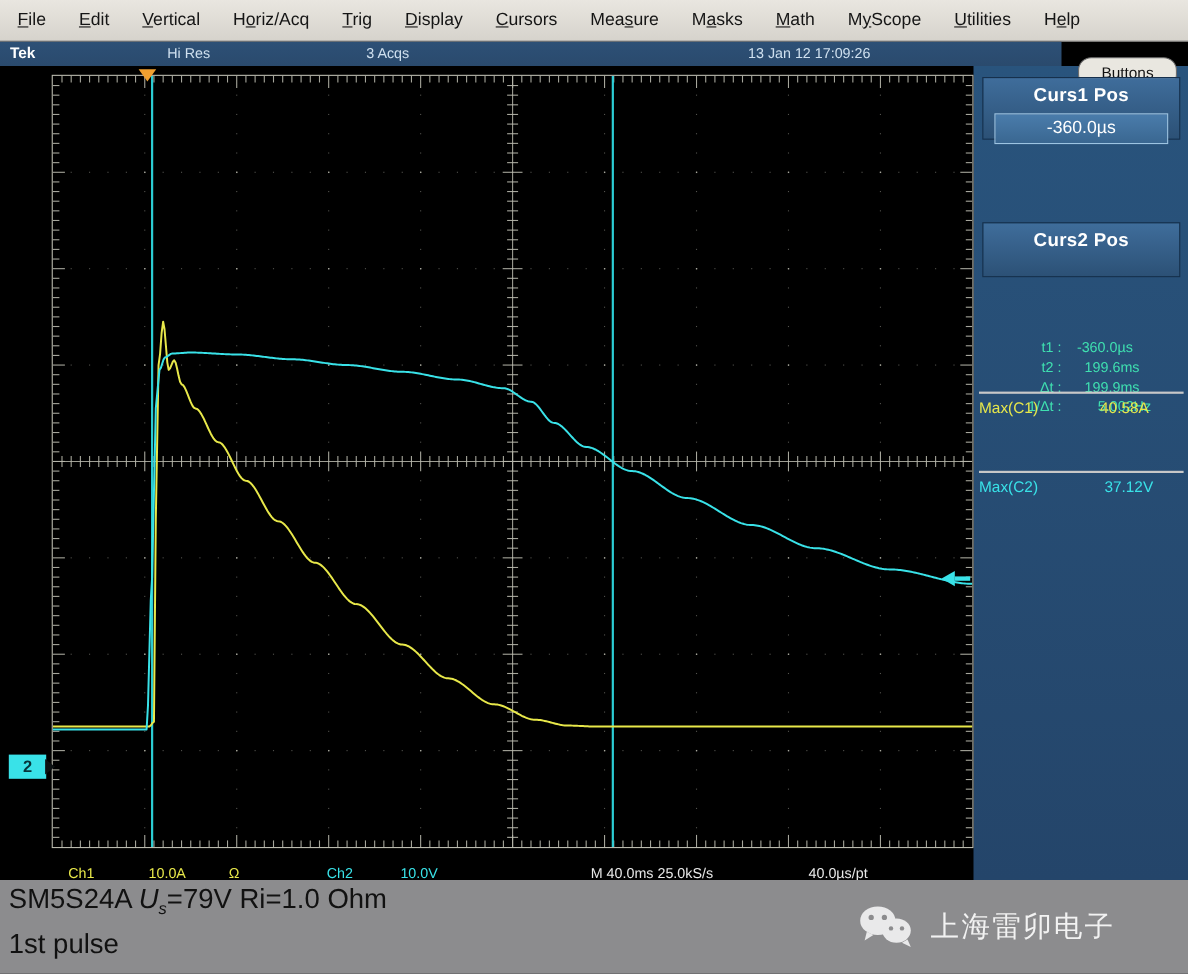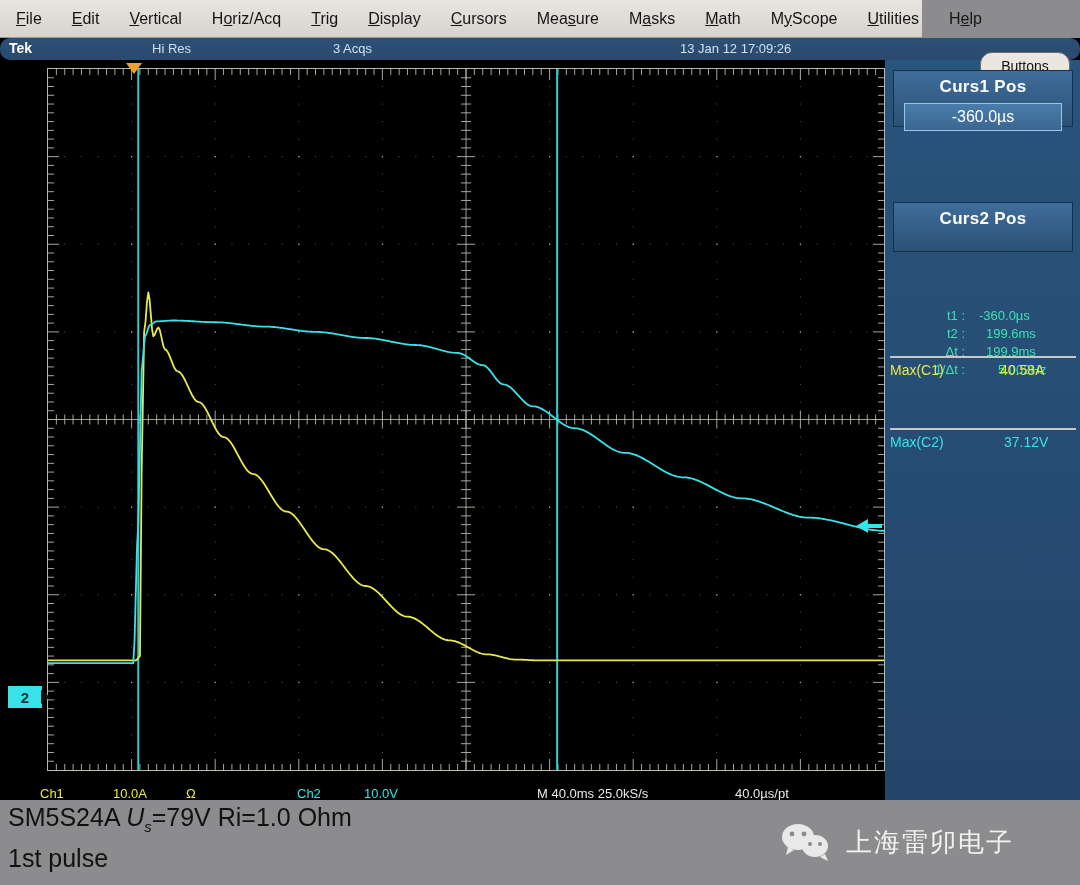--- a/index.html
+++ b/index.html
@@ -1,29 +1,29 @@
 <!DOCTYPE html>
 <html><head>
 <meta charset="utf-8">
 <style>
   html,body{margin:0;padding:0;background:#8c8c8e;}
   body{width:1080px;height:885px;font-family:"Liberation Sans",sans-serif;overflow:hidden;}
   #root{position:relative;width:1080px;height:885px;}
 
   
-  .menubar{position:absolute;left:0;top:0;width:922px;height:38px;
+  .menubar{position:absolute;left:0;top:0;width:1080px;height:38px;
     background:linear-gradient(#e9e6e0,#d6d3cc);border-bottom:1px solid #9a9894;
     display:flex;align-items:center;box-sizing:border-box;padding-left:16px;}
   .menuitem{font-size:16px;color:#151515;margin-right:30px;white-space:nowrap;cursor:default;}
   .menuitem u{text-decoration:underline;}
 
   
   .scope{position:absolute;left:0;top:38px;width:1080px;height:762px;background:#000;}
-  .topbar{position:absolute;left:0;top:0;width:1080px;height:22px;
-    background:linear-gradient(#2d5076,#2a4a6d);border-radius:10px;}
+  .topbar{position:absolute;left:0;top:0;width:965px;height:22px;
+    background:linear-gradient(#2d5076,#2a4a6d);}
   .topbar .tek{position:absolute;left:9px;top:2px;font-size:14px;font-weight:bold;color:#ffffff;}
   .topbar .run{position:absolute;left:74px;top:19px;font-size:13px;color:#cfe0ef;margin-top:15px;}
   .topbar .hires{position:absolute;left:152px;top:3px;font-size:13px;color:#cfe0ef;}
   .topbar .acqs{position:absolute;left:333px;top:3px;font-size:13px;color:#cfe0ef;}
   .topbar .stamp{position:absolute;left:680px;top:3px;font-size:13px;color:#cfe0ef;}
 
   .buttons-tab{position:absolute;right:10px;top:14px;width:88px;height:26px;
     background:#e9e7e0;border:1px solid #6d6d6d;border-radius:12px;
     display:flex;align-items:center;justify-content:center;font-size:14px;color:#111;}
 
@@ -44,21 +44,21 @@
   .trigmark{position:absolute;left:126px;top:25px;width:0;height:0;
     border-left:8px solid transparent;border-right:8px solid transparent;border-top:11px solid #f0a030;}
 
   .rightarrow{position:absolute;left:856px;top:481px;width:0;height:0;
     border-top:7px solid transparent;border-bottom:7px solid transparent;border-right:12px solid #39e2e8;}
   .rightarrow-tail{position:absolute;left:868px;top:486px;width:14px;height:4px;background:#39e2e8;}
 
   
   .botbar{position:absolute;left:0;top:742px;width:885px;height:48px;}
   .bl{position:absolute;font-size:13px;white-space:nowrap;}
-  .y{color:#e8e84a;} .c{color:#39e2e8;} .w{color:#e8e8e8;}
+  .y{color:#e8e84a;margin-left:22px;} .c{color:#39e2e8;} .w{color:#e8e8e8;}
 
   
   .panel{position:absolute;left:893px;width:180px;
     background:linear-gradient(#3f6d9b,#2c5176);border:1px solid #16304c;
     box-sizing:border-box;}
   .panel .ptitle{text-align:center;font-size:17px;font-weight:bold;color:#ffffff;
     margin-top:6px;letter-spacing:.3px;}
   .panel .pval{margin:6px 10px 0 10px;height:26px;
     background:linear-gradient(#4a7cab,#3a6791);border:1px solid #9dc4e2;
     display:flex;align-items:center;justify-content:center;

